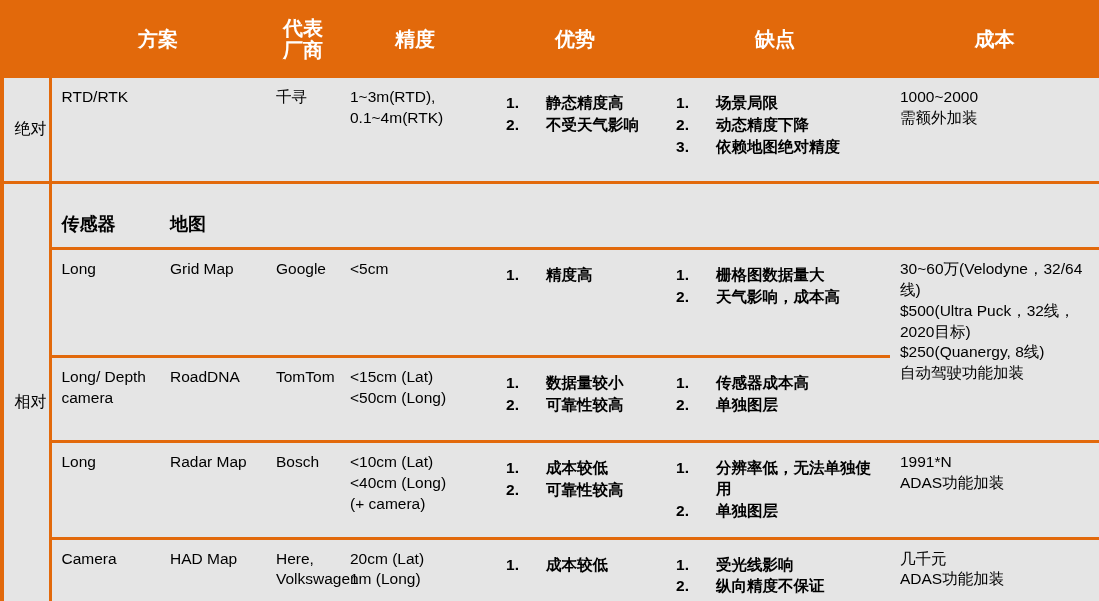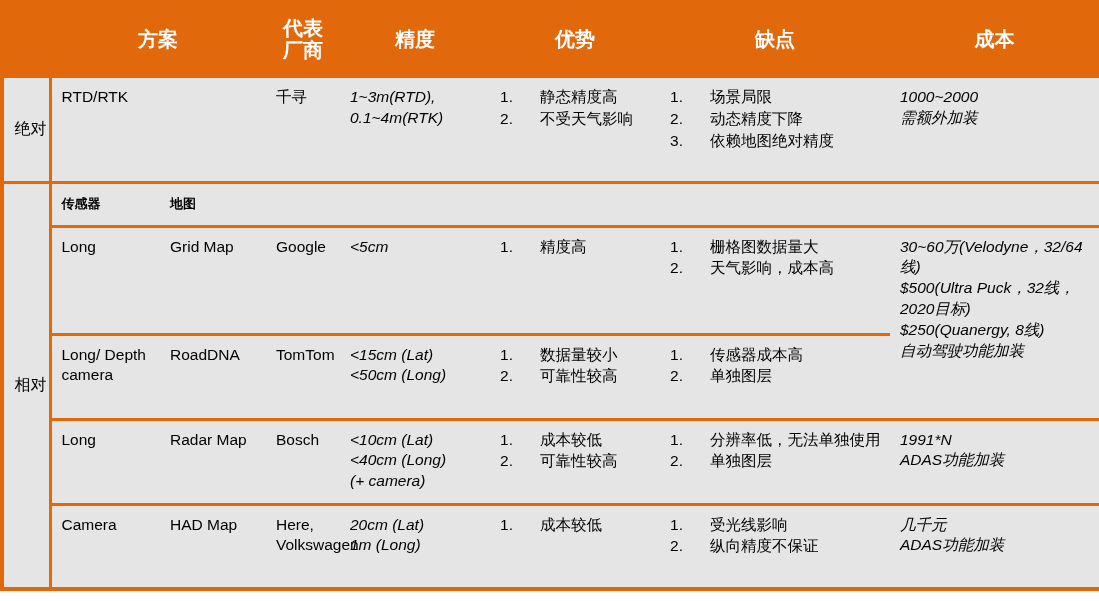--- a/index.html
+++ b/index.html
@@ -75,51 +75,51 @@
   tr.rule > td:not(.group) {
     border-top: 3px solid #E2690B;
   }
   tr.thickrule > td {
     border-top: 3px solid #E2690B;
   }
 
   
   td.sub {
     font-weight: bold;
-    font-size: 13px;
-    padding-top: 11px;
+    font-size: 18px;
+    padding-top: 28px;
     padding-bottom: 11px;
   }
 
   
   ol.numlist {
-    margin: 0;
+    margin: 6px;
     padding: 0;
     list-style: none;
     counter-reset: item;
+    font-weight: bold;
   }
   ol.numlist > li {
     counter-increment: item;
     position: relative;
     padding-left: 40px;
     margin: 0 0 1px 0;
     line-height: 1.35;
   }
   ol.numlist > li::before {
     content: counter(item) ".";
     position: absolute;
     left: 0;
     top: 0;
     width: 28px;
     text-align: left;
   }
 
   .lines > div {
     line-height: 1.35;
-    font-style: italic;
   }
 
   
   col.c-group    { width: 48px; }
   col.c-sensor   { width: 110px; }
   col.c-map      { width: 106px; }
   col.c-vendor   { width: 74px; }
   col.c-prec     { width: 150px; }
   col.c-adv      { width: 170px; }
   col.c-dis      { width: 230px; }

